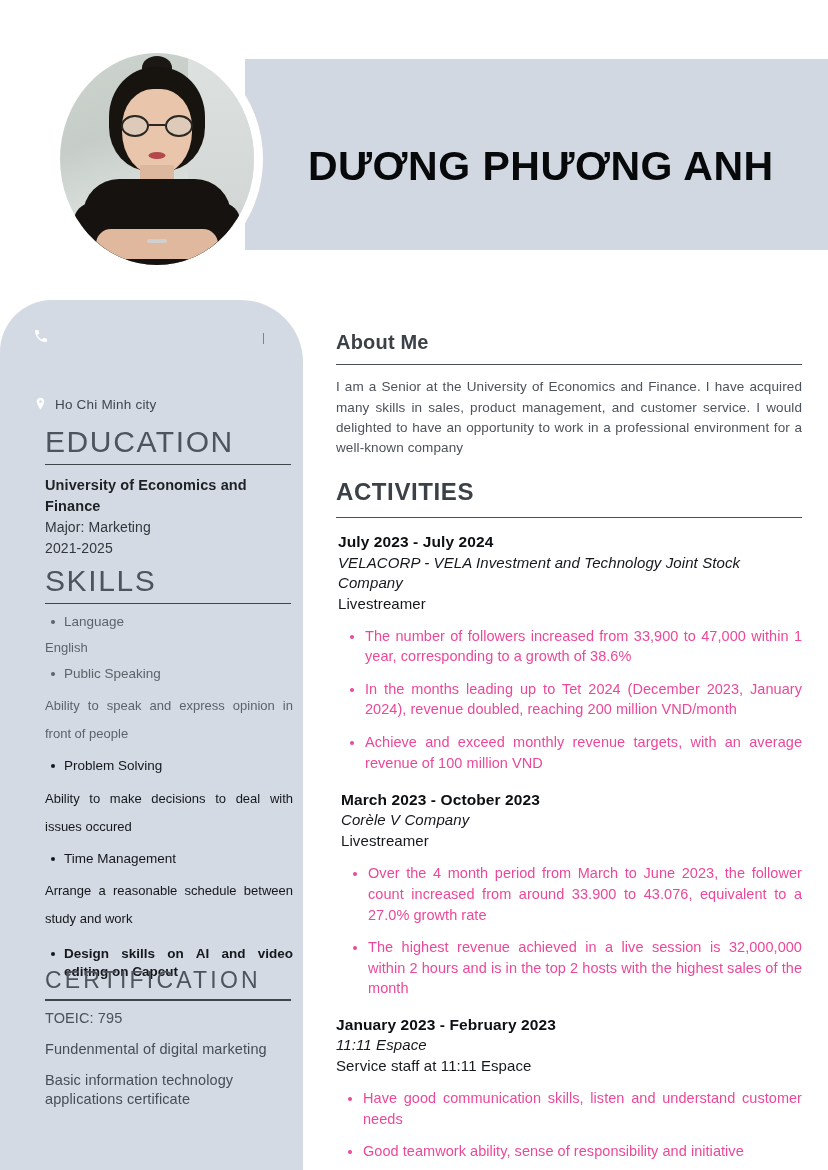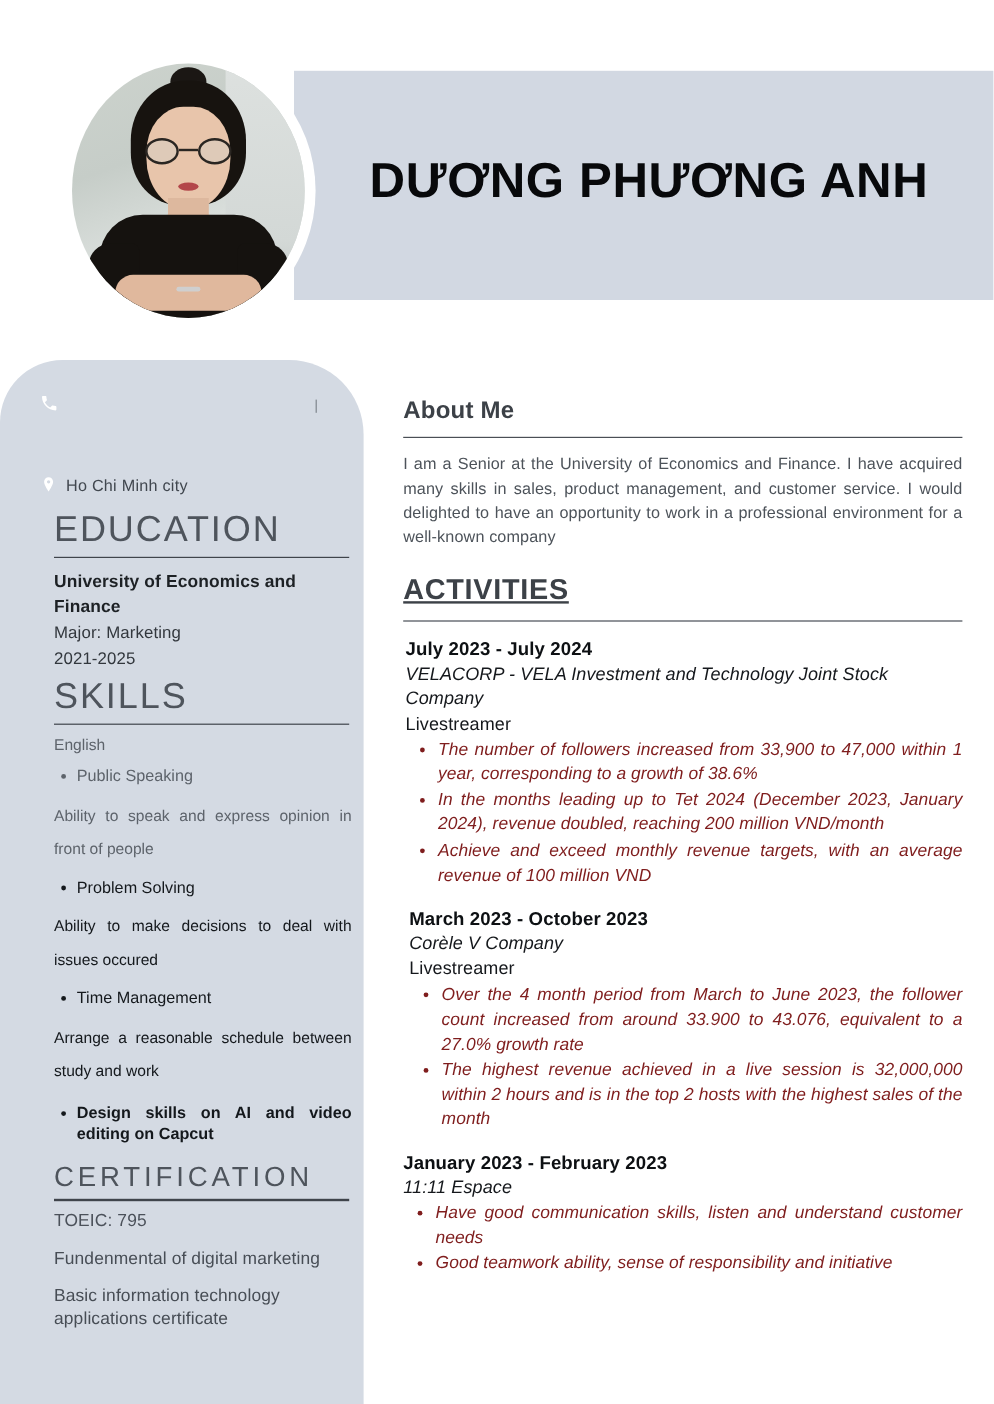--- a/index.html
+++ b/index.html
@@ -22,21 +22,21 @@
     left: 245px;
     top: 59px;
     width: 583px;
     height: 191px;
     background: #d2d8e2;
   }
 
   .header-name {
     position: absolute;
     left: 308px;
-    top: 128px;
+    top: 144px;
     width: 500px;
     font-size: 41px;
     font-weight: bold;
     letter-spacing: 0.5px;
     color: #08090b;
     line-height: 1.1;
     white-space: nowrap;
   }
 
   .photo-wrap {
@@ -322,26 +322,25 @@
     color: #15181c;
     line-height: 1.4;
     letter-spacing: 0.1px;
   }
   .job ul {
     margin: 1px 0 0 0;
     padding-left: 27px;
   }
   .job li {
     font-size: 14.5px;
-    color: #7f1d1d;
+    color: #ec4899;
     line-height: 1.42;
     text-align: justify;
     letter-spacing: 0.05px;
-    margin-top: 1px;
-    font-style: italic;
+    margin-top: 12px;
   }
   .job li::marker { font-size: 14px; }
 
   
   .job.j1 { margin-left: 2px; }
   .job.j2 { margin-left: 5px; margin-top: 17px; }
   .job.j3 { margin-left: 0px; margin-top: 16px; }
 </style>
 </head>
 <body>
@@ -401,20 +400,24 @@
       <div class="edu-name">University of Economics and Finance</div>
       <div class="edu-line">Major: Marketing</div>
       <div class="edu-line">2021-2025</div>
     </div>
   </div>
 
   <div class="side-sec" style="top:264px;">
     <div class="side-h">SKILLS</div>
     <div class="side-rule"></div>
 
+    <div class="skill-bullet tone-light">
+      <span class="dot"></span>
+      <span>Language</span>
+    </div>
     <div class="skill-desc tone-light">English</div>
 
     <div class="skill-bullet tone-light">
       <span class="dot"></span>
       <span>Public Speaking</span>
     </div>
     <div class="skill-desc tone-light spaced">Ability to speak and express opinion in front of people</div>
 
     <div class="skill-bullet tone-dark">
       <span class="dot"></span>
@@ -446,21 +449,21 @@
 
 <div class="main">
 
   <div>
     <div class="main-h">About Me</div>
     <div class="main-rule"></div>
     <div class="about-text">I am a Senior at the University of Economics and Finance.  I have acquired many skills in sales, product management, and customer service. I would delighted to have an opportunity to work in a professional environment for a well-known company</div>
   </div>
 
   <div class="activities">
-    <div class="main-h caps" style="margin-top:20px;text-decoration:underline;">ACTIVITIES</div>
+    <div class="main-h caps" style="margin-top:20px;">ACTIVITIES</div>
     <div class="main-rule"></div>
 
     <div class="job j1">
       <div class="job-date">July 2023 - July 2024</div>
       <div class="job-company">VELACORP - VELA Investment and Technology Joint Stock Company</div>
       <div class="job-role">Livestreamer</div>
       <ul>
         <li>The number of followers increased from 33,900 to 47,000 within 1 year, corresponding to a growth of 38.6%</li>
         <li>In the months leading up to Tet 2024 (December 2023, January 2024), revenue doubled, reaching 200 million VND/month</li>
         <li>Achieve and exceed monthly revenue targets, with an average revenue of 100 million VND</li>
@@ -473,20 +476,21 @@
       <div class="job-role">Livestreamer</div>
       <ul>
         <li>Over the 4 month period from March to June 2023, the follower count increased from around 33.900 to 43.076, equivalent to a 27.0% growth rate</li>
         <li>The highest revenue achieved in a live session is 32,000,000 within 2 hours and is in the top 2 hosts with the highest sales of the month</li>
       </ul>
     </div>
 
     <div class="job j3">
       <div class="job-date">January 2023 - February 2023</div>
       <div class="job-company">11:11 Espace</div>
+      <div class="job-role">Service staff at 11:11 Espace</div>
       <ul>
         <li>Have good communication skills, listen and understand customer needs</li>
         <li>Good teamwork ability, sense of responsibility and initiative</li>
       </ul>
     </div>
 
   </div>
 </div>
 
 </body></html>

